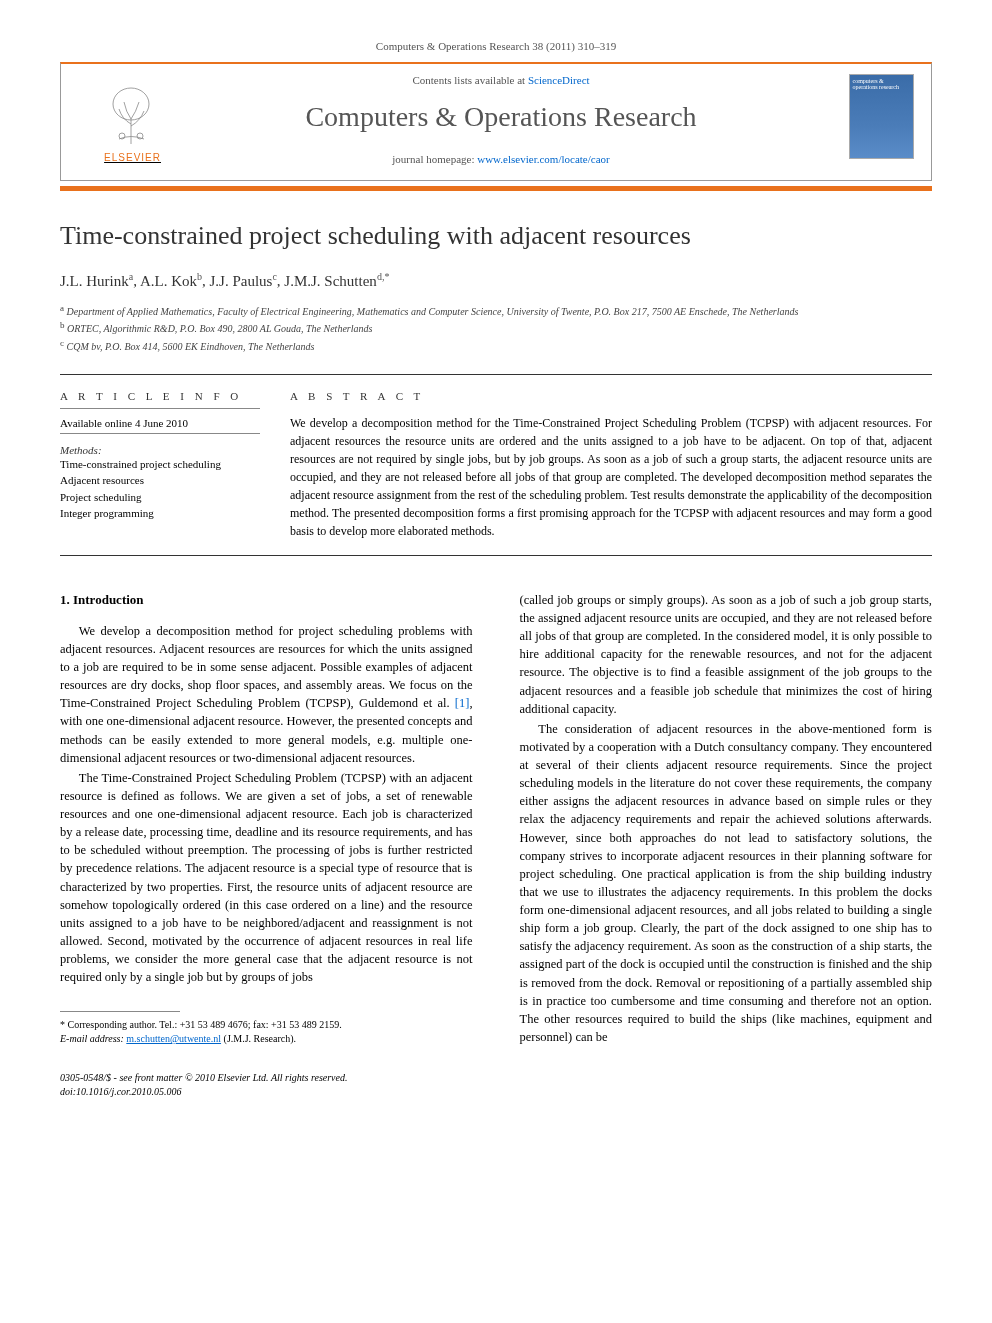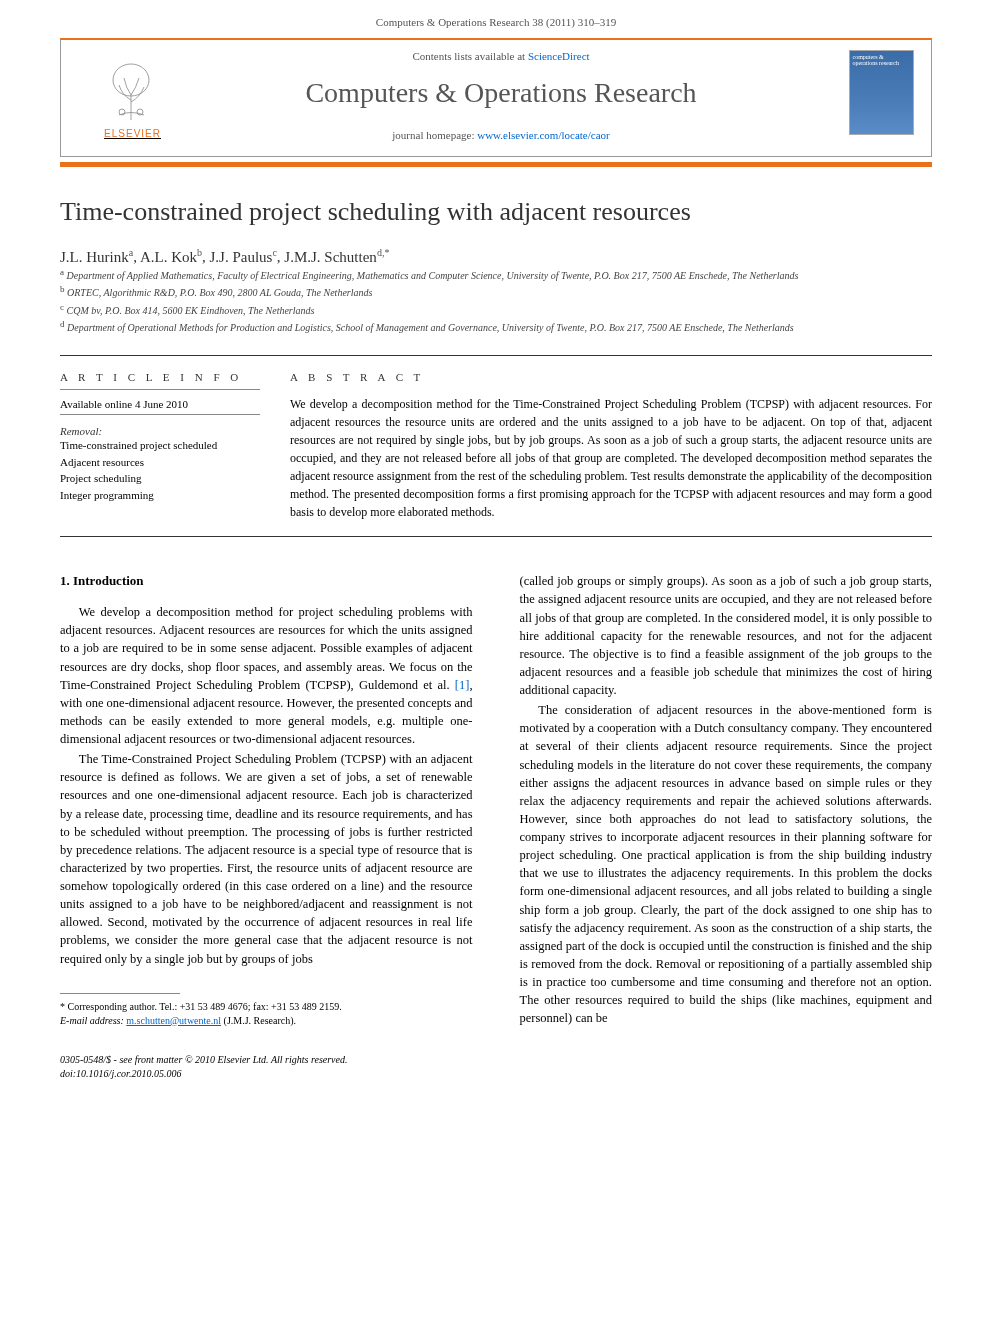--- a/index.html
+++ b/index.html
@@ -4,21 +4,21 @@
 <style>
   body {
     font-family: Georgia, 'Times New Roman', serif;
     margin: 0;
     padding: 0;
     background: #fff;
     color: #000;
     width: 992px;
   }
   .page {
-    padding: 16px 60px;
+    padding: 40px 60px;
   }
   .journal-ref {
     text-align: center;
     font-size: 11px;
     color: #555;
     margin-bottom: 10px;
   }
   .header-box {
     border: 1px solid #999;
     border-top: 2px solid #e9711c;
@@ -103,20 +103,21 @@
   }
   .title {
     font-size: 26px;
     font-weight: normal;
     color: #333;
     margin-bottom: 20px;
   }
   .authors {
     font-size: 15px;
     color: #333;
+    margin-bottom: 12px;
   }
   .authors sup {
     font-size: 10px;
     color: #555;
   }
   .affiliations {
     font-size: 10px;
     font-style: italic;
     color: #444;
     line-height: 1.5;
@@ -266,34 +267,33 @@
     <span>J.L. Hurink</span><sup>a</sup>,
     <span>A.L. Kok</span><sup>b</sup>,
     <span>J.J. Paulus</span><sup>c</sup>,
     <span>J.M.J. Schutten</span><sup>d,*</sup>
   </div>
 
   <div class="affiliations">
     <div><span class="aff-sup">a</span> <span>Department of Applied Mathematics, Faculty of Electrical Engineering, Mathematics and Computer Science, University of Twente, P.O. Box 217, 7500 AE Enschede, The Netherlands</span></div>
     <div><span class="aff-sup">b</span> <span>ORTEC, Algorithmic R&amp;D, P.O. Box 490, 2800 AL Gouda, The Netherlands</span></div>
     <div><span class="aff-sup">c</span> <span>CQM bv, P.O. Box 414, 5600 EK Eindhoven, The Netherlands</span></div>
-    <div><span class="aff-sup">d</span> <span>Department of Operational Methods for Production and Logistics, School of Management and Governance, University of Twente, P.O. Box 217, 7500 AE Enschede, The Netherlands</span></div>
   </div>
 
   <hr class="hr">
 
   <div class="info-abstract">
     <div class="article-info">
       <div class="info-heading">A R T I C L E   I N F O</div>
       <hr class="info-rule">
       <div>Available online 4 June 2010</div>
       <hr class="info-rule">
-      <div class="keywords-label">Removal:</div>
+      <div class="keywords-label">Methods:</div>
       <div class="keywords">
-        <div>Time-constrained project scheduled</div>
+        <div>Time-constrained project scheduling</div>
         <div>Adjacent resources</div>
         <div>Project scheduling</div>
         <div>Integer programming</div>
       </div>
     </div>
     <div class="abstract">
       <div class="abstract-heading">A B S T R A C T</div>
       <div class="abstract-text">We develop a decomposition method for the Time-Constrained Project Scheduling Problem (TCPSP) with adjacent resources. For adjacent resources the resource units are ordered and the units assigned to a job have to be adjacent. On top of that, adjacent resources are not required by single jobs, but by job groups. As soon as a job of such a group starts, the adjacent resource units are occupied, and they are not released before all jobs of that group are completed. The developed decomposition method separates the adjacent resource assignment from the rest of the scheduling problem. Test results demonstrate the applicability of the decomposition method. The presented decomposition forms a first promising approach for the TCPSP with adjacent resources and may form a good basis to develop more elaborated methods.</div>
     </div>
   </div>

